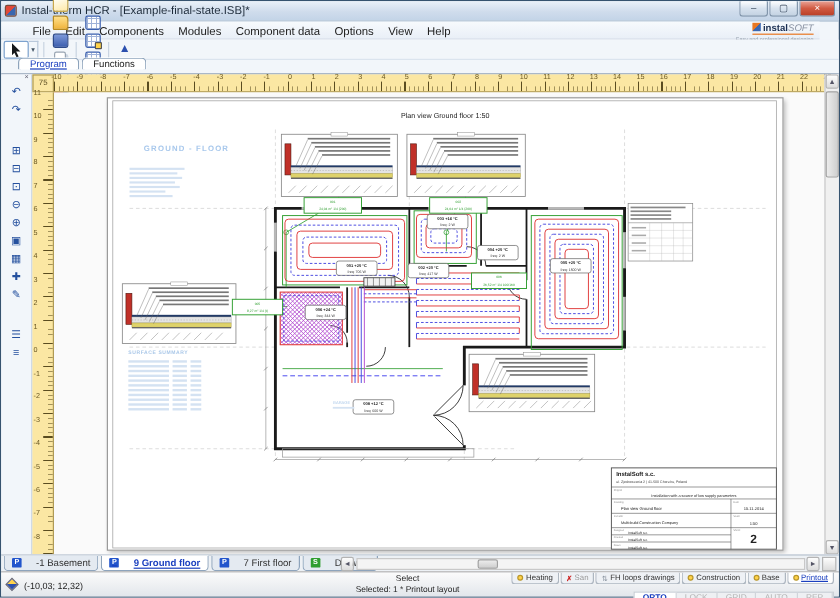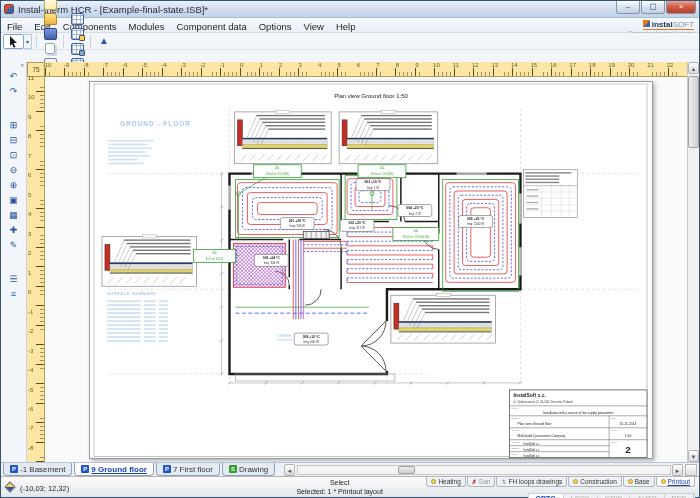--- a/index.html
+++ b/index.html
@@ -6,21 +6,21 @@
   html,body{width:700px;height:498px;overflow:hidden;font-family:"Liberation Sans",sans-serif;}
   .window{position:absolute;inset:0;border:1px solid #36536f;background:#f2f6fa;}
   
   .titlebar{position:absolute;left:0;top:0;right:0;height:17px;background:linear-gradient(#eaf1f9,#cfdcec 55%,#c3d4e7);border-bottom:1px solid #aabccf;display:flex;align-items:center;}
   .appicon{width:10px;height:10px;margin:0 4px 0 3px;background:linear-gradient(135deg,#e0493a 50%,#3a66b0 50%);border:1px solid #7a4a3a;border-radius:2px;}
   .apptitle{font-size:9.5px;color:#1d2b3a;white-space:nowrap;}
   .wctrl{position:absolute;right:3px;top:0;display:flex;}
   .wbtn{width:24px;height:13px;border:1px solid #8296ab;border-top:none;background:linear-gradient(#fdfeff,#d7e2ee 50%,#c3d2e2);font-size:8px;line-height:12px;text-align:center;color:#37475a;border-radius:0 0 3px 3px;margin-left:1px;}
   .wbtn.close{background:linear-gradient(#e9a396,#d15b43 50%,#b93f28);color:#fff;width:30px;}
   
-  .menubar{position:absolute;left:0;top:17px;right:0;height:15px;background:linear-gradient(#f7fafd,#e9eff7);border-bottom:1px solid #d4dde8;display:flex;align-items:center;padding-left:0;}
+  .menubar{position:absolute;left:0;top:17px;right:16px;height:15px;background:linear-gradient(#f7fafd,#e9eff7);border-bottom:1px solid #d4dde8;display:flex;align-items:center;padding-left:20px;}
   .menuitem{font-size:9.5px;color:#222;padding:0 6px;line-height:14px;}
   .brand{position:absolute;right:5px;top:0;height:15px;text-align:right;line-height:8px;}
   .brand .bi{display:inline-block;width:7px;height:7px;background:linear-gradient(135deg,#e87722 50%,#3a66b0 50%);margin-right:2px;}
   .brand .b1{font-size:8px;font-weight:bold;color:#1b2f52;}
   .brand .b2{font-size:8px;color:#8a93a3;font-style:italic;}
   .brandrow{border-bottom:1.5px solid #e87722;display:inline-block;}
   .tagline{font-size:4.5px;color:#97a2ae;display:block;}
   
   .toolbar{position:absolute;left:0;top:32px;right:0;height:17px;background:#f2f6fa;border-bottom:1px solid #dbe4ee;display:flex;align-items:center;padding-left:2px;}
   .selbtn{width:21px;height:15px;background:#fff;border:1px solid #7da2ce;border-radius:2px;display:flex;align-items:center;justify-content:center;}
@@ -53,21 +53,21 @@
   .vruler{position:absolute;left:26px;top:15px;width:18px;bottom:0;background:#fbe7a3;border-right:1px solid #b09b55;background-image:repeating-linear-gradient(0deg,rgba(90,76,32,.55) 0 .7px,transparent .7px 3.894px),repeating-linear-gradient(0deg,#5a4c20 0 .9px,transparent .9px 19.47px);background-size:4px 100%,8px 100%;background-position:100% 0,100% 0;background-repeat:no-repeat;}
   .rnumv{position:absolute;left:1px;height:8px;margin-top:-4px;font-size:6px;color:#6b5a26;}
   .canvas{position:absolute;left:44px;top:15px;right:12px;bottom:0;background:#fafafa;overflow:hidden;}
   .paper{position:absolute;left:44px;top:4px;width:564px;height:378px;background:#fff;border:1px solid #9a9a9a;box-shadow:2px 2px 4px rgba(0,0,0,.28);}
   .paper svg{position:absolute;inset:0;font-family:"Liberation Sans",sans-serif;}
   .vscroll{position:absolute;right:0;top:0;width:12px;bottom:0;background:#f0f0f0;border-left:1px solid #c8c8c8;}
   .varr{position:absolute;left:0;width:11px;height:12px;font-size:6px;color:#556;text-align:center;line-height:12px;background:linear-gradient(#fdfdfd,#dcdcdc);border:1px solid #b4b4b4;border-radius:2px;}
   .vthumb{position:absolute;left:0;top:14px;width:11px;height:72px;background:linear-gradient(90deg,#ececec,#cfcfcf);border:1px solid #a0a0a0;border-radius:2px;}
   
   .tabrow{position:absolute;left:0;right:0;bottom:21px;height:14px;background:#edf1f5;border-top:1px solid #b9c4d0;display:flex;align-items:stretch;}
-  .sheettab{display:inline-flex;align-items:center;gap:2px;font-size:8px;padding:0 6px;border:1px solid #8ea4bc;border-top:none;border-radius:0 0 4px 4px;background:#e4eaf1;color:#333;margin-left:2px;white-space:nowrap;}
+  .sheettab{display:inline-flex;align-items:center;gap:12px;font-size:8px;padding:0 6px;border:1px solid #8ea4bc;border-top:none;border-radius:0 0 4px 4px;background:#e4eaf1;color:#333;margin-left:2px;white-space:nowrap;}
   .sheettab.active{background:#fff;color:#1a3fbf;text-decoration:underline;font-weight:bold;}
   .ticon{width:8px;height:8px;border-radius:1px;color:#fff;font-size:6px;font-weight:bold;text-align:center;line-height:8px;display:inline-block;}
   .hsarr{position:absolute;width:11px;height:12px;top:1px;font-size:6px;color:#556;text-align:center;line-height:12px;background:linear-gradient(#fdfdfd,#dcdcdc);border:1px solid #b4b4b4;border-radius:2px;}
   .hstrack{position:absolute;left:296px;right:28px;top:2px;height:10px;background:#f4f4f4;border:1px solid #c8c8c8;}
   .hsthumb{position:absolute;left:100px;top:0;width:17px;height:8px;background:linear-gradient(#ececec,#cfcfcf);border:1px solid #a0a0a0;border-radius:2px;}
   .hsbox{position:absolute;right:2px;top:1px;width:12px;height:12px;background:linear-gradient(#fdfdfd,#dcdcdc);border:1px solid #b4b4b4;}
   
   .statusbar{position:absolute;left:0;right:0;bottom:0;height:21px;background:linear-gradient(#fbfbfb,#e2e6eb);border-top:1px solid #b5b5b5;}
   .sticon{position:absolute;left:5px;top:6px;width:8px;height:8px;background:linear-gradient(135deg,#ffd24a 50%,#2b4fae 50%);border:1px solid #667;transform:rotate(45deg);}
   .stcoords{position:absolute;left:19px;top:7px;font-size:7.5px;color:#222;}
@@ -155,20 +155,23 @@
             <i class="badge" style="background: rgb(204, 51, 51);"></i>
           </span>
         </span>
       </span>
     <span class="tsep"></span>
     <span class="tbtn">
         <span class="glyph">▲</span>
       </span>
   </div>
 
+  <div class="modetabs">
+      <span id="mode-tabs"><span class="mtab active">Program</span><span class="mtab">Functions</span></span>
+    </div>
 
   <div class="main">
     <div class="lefttools">
       <span class="lt-close">×</span>
       <span id="lt-items"><span class="ltbtn">↶</span><span class="ltbtn">↷</span><span class="ltsep"></span><span class="ltbtn">⊞</span><span class="ltbtn">⊟</span><span class="ltbtn">⊡</span><span class="ltbtn">⊖</span><span class="ltbtn">⊕</span><span class="ltbtn">▣</span><span class="ltbtn">▦</span><span class="ltbtn">✚</span><span class="ltbtn">✎</span><span class="ltsep"></span><span class="ltbtn">☰</span><span class="ltbtn">≡</span></span>
     </div>
     <div class="corner">75</div>
     <div class="hruler" id="hruler">
         <span class="rnumh" style="left: 2px;">-10</span>
         <span class="rnumh" style="left: 21.47px;">-9</span>

